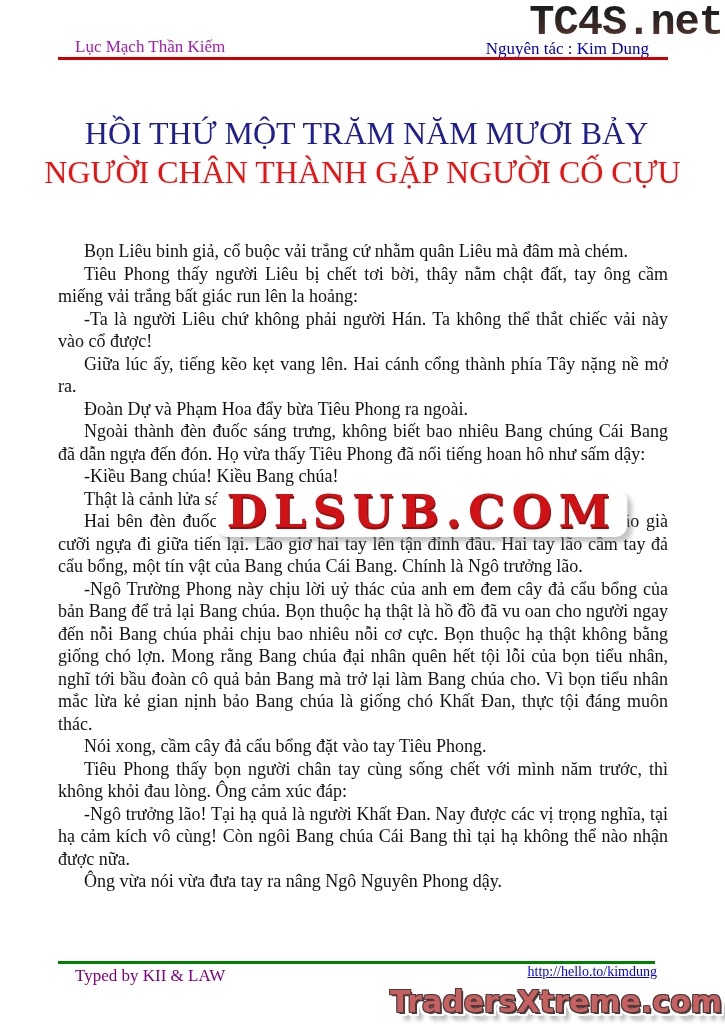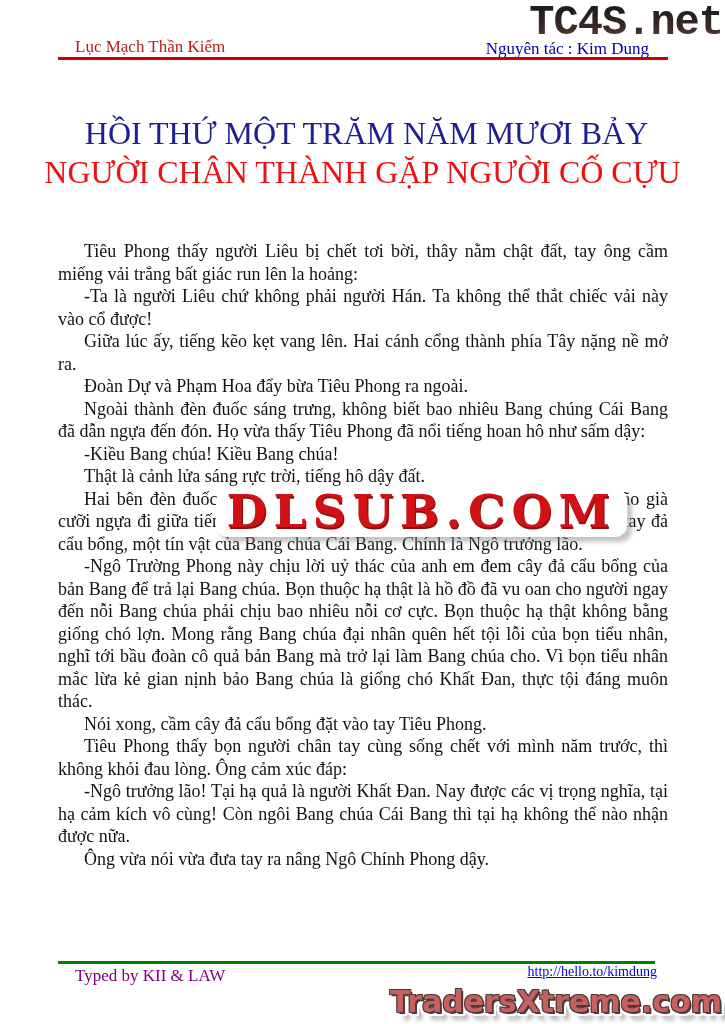--- a/index.html
+++ b/index.html
@@ -4,21 +4,21 @@
 <style>
   html,body { margin:0; padding:0; }
   body {
     width:725px; height:1024px;
     background:#ffffff;
     font-family:"Liberation Serif", serif;
     position:relative; overflow:hidden;
   }
 
   
-  .header-left  { position:absolute; left:75px;  top:37px; font-size:17px; color:#b91c1c; }
+  .header-left  { position:absolute; left:75px;  top:37px; font-size:17px; color:#a21caf; }
   .header-right { position:absolute; right:76px; top:39px; font-size:17px; color:#0000b2; }
   .tc4s-logo {
     position:absolute; right:2px; top:0px;
     font-family:Liberation Mono, monospace;
     font-weight:bold; font-size:42px; line-height:47px; letter-spacing:-1px;
     color:#3a2b27;
   }
   @supports ((-webkit-background-clip:text) or (background-clip:text)) {
     .tc4s-logo {
       background:linear-gradient(180deg,#1e1e1e 20%,#3c2a27 60%,#7a463c 95%);
@@ -81,33 +81,34 @@
   <span class="header-right">Nguyên tác : Kim Dung</span>
   <span class="tc4s-logo">TC4S.net</span>
   <div class="header-rule"></div>
 
   <div class="title-block">
     <div class="title-line1">HỒI THỨ MỘT TRĂM NĂM MƯƠI BẢY</div>
     <div class="title-line2">NGƯỜI CHÂN THÀNH GẶP NGƯỜI CỐ CỰU</div>
   </div>
 
   <div class="body-text">
+      <p>Bọn Liêu binh giả, cổ buộc vải trắng cứ nhằm quân Liêu mà đâm mà chém.</p>
       <p>Tiêu Phong thấy người Liêu bị chết tơi bời, thây nằm chật đất, tay ông cầm miếng vải trắng bất giác run lên la hoảng:</p>
       <p>-Ta là người Liêu chứ không phải người Hán. Ta không thể thắt chiếc vải này vào cổ được!</p>
       <p>Giữa lúc ấy, tiếng kẽo kẹt vang lên. Hai cánh cổng thành phía Tây nặng nề mở ra.</p>
       <p>Đoàn Dự và Phạm Hoa đẩy bừa Tiêu Phong ra ngoài.</p>
       <p>Ngoài thành đèn đuốc sáng trưng, không biết bao nhiêu Bang chúng Cái Bang đã dẫn ngựa đến đón. Họ vừa thấy Tiêu Phong đã nổi tiếng hoan hô như sấm dậy:</p>
       <p>-Kiều Bang chúa! Kiều Bang chúa!</p>
       <p>Thật là cảnh lửa sáng rực trời, tiếng hô dậy đất.</p>
       <p>Hai bên đèn đuốc sáng rực, bóng người lố nhố chuyển trở mình. Một lão già cưỡi ngựa đi giữa tiến lại. Lão giơ hai tay lên tận đỉnh đầu. Hai tay lão cầm tay đả cẩu bổng, một tín vật của Bang chúa Cái Bang. Chính là Ngô trưởng lão.</p>
       <p>-Ngô Trường Phong này chịu lời uỷ thác của anh em đem cây đả cẩu bổng của bản Bang để trả lại Bang chúa. Bọn thuộc hạ thật là hồ đồ đã vu oan cho người ngay đến nỗi Bang chúa phải chịu bao nhiêu nỗi cơ cực. Bọn thuộc hạ thật không bằng giống chó lợn. Mong rằng Bang chúa đại nhân quên hết tội lỗi của bọn tiểu nhân, nghĩ tới bầu đoàn cô quả bản Bang mà trở lại làm Bang chúa cho. Vì bọn tiểu nhân mắc lừa kẻ gian nịnh bảo Bang chúa là giống chó Khất Đan, thực tội đáng muôn thác.</p>
       <p>Nói xong, cầm cây đả cẩu bổng đặt vào tay Tiêu Phong.</p>
       <p>Tiêu Phong thấy bọn người chân tay cùng sống chết với mình năm trước, thì không khỏi đau lòng. Ông cảm xúc đáp:</p>
       <p>-Ngô trưởng lão! Tại hạ quả là người Khất Đan. Nay được các vị trọng nghĩa, tại hạ cảm kích vô cùng! Còn ngôi Bang chúa Cái Bang thì tại hạ không thể nào nhận được nữa.</p>
-      <p>Ông vừa nói vừa đưa tay ra nâng Ngô Chính Phong dậy.</p>
+      <p>Ông vừa nói vừa đưa tay ra nâng Ngô Nguyên Phong dậy.</p>
     </div>
 
   <div class="watermark">DLSUB.COM</div>
 
   <div class="footer-rule"></div>
   <span class="footer-typed">Typed by KII &amp; LAW</span>
   <a class="footer-link">http://hello.to/kimdung</a>
   <span class="tx-logo">TradersXtreme.com</span>
 
 </div>

